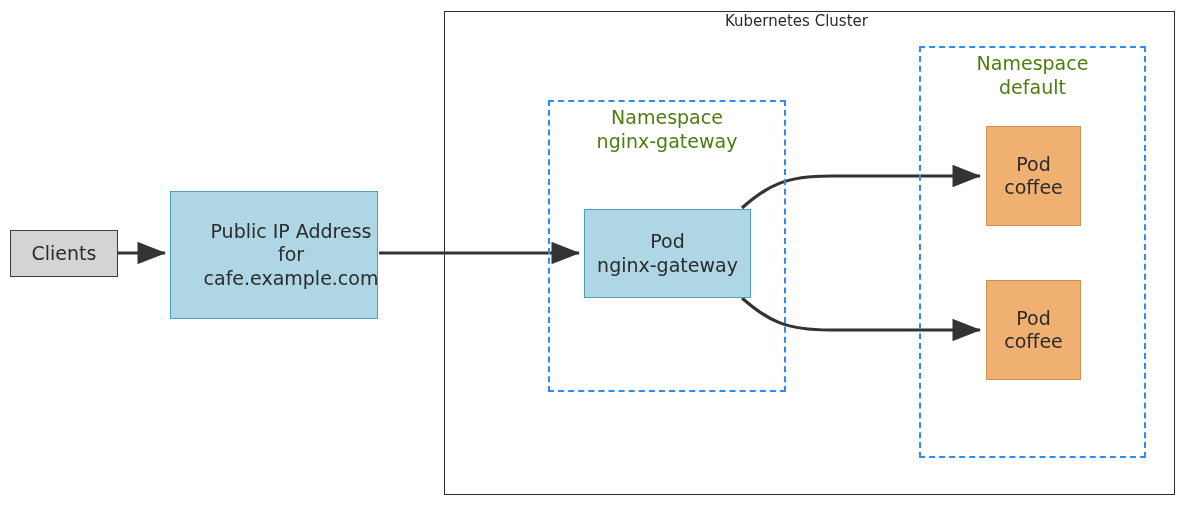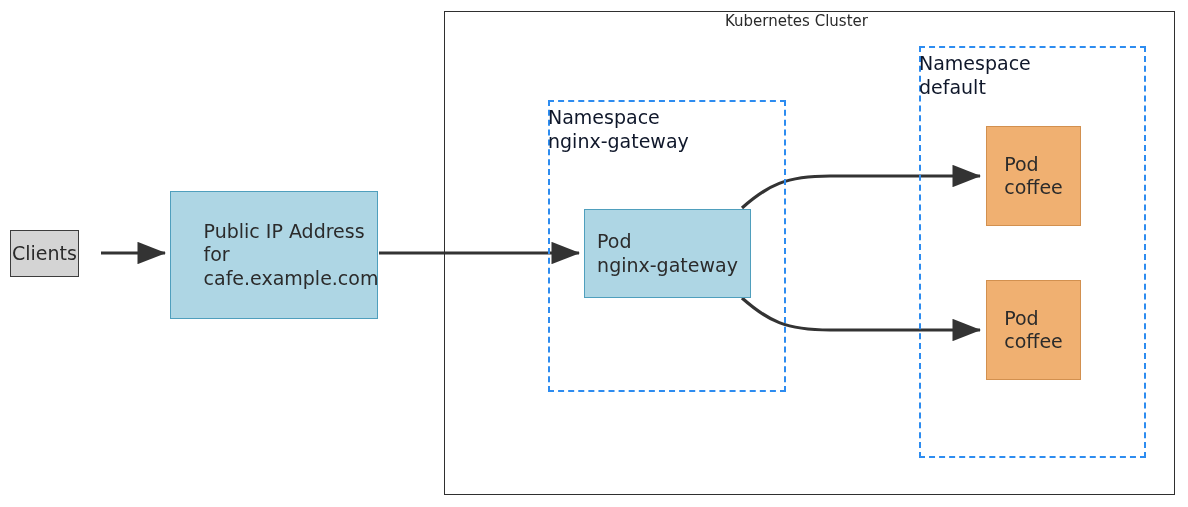--- a/index.html
+++ b/index.html
@@ -28,20 +28,21 @@
     pointer-events: none;
   }
 
   
   .node {
     position: absolute;
     box-sizing: border-box;
     display: flex;
     align-items: center;
     justify-content: center;
+    text-align: center;
     line-height: 1.22;
     color: #2b2b2b;
     white-space: pre-line;
     z-index: 3;
   }
 
   .node-clients {
     background: #d4d4d4;
     border: 1.6px solid #3c3c3c;
     font-size: 19px;
@@ -84,22 +85,22 @@
   .namespace {
     position: absolute;
     box-sizing: border-box;
     border: 2px dashed #2d8cf0;
     background: transparent;
     z-index: 2;
   }
   .namespace-title {
     position: absolute;
     font-size: 19px;
-    color: #0f172a;
-    text-align: left;
+    color: #4d7c0f;
+    text-align: center;
     line-height: 1.24;
     white-space: pre-line;
     z-index: 2;
   }
 </style>
 </head>
 <body>
 
 <div id="diagram">
 
@@ -126,21 +127,21 @@
   <div class="namespace" style="left:548px; top:100px; width:238px; height:292px;"></div>
 
   <div class="namespace-title" style="left:548px; top:106px; width:238px;">Namespace
 nginx-gateway</div>
 
   <div class="namespace" style="left:919px; top:46px; width:227px; height:412px;"></div>
 
   <div class="namespace-title" style="left:919px; top:52px; width:227px;">Namespace
 default</div>
 
-  <div class="node node-clients" style="left:10px; top:230px; width:69px; height:47px;">Clients</div>
+  <div class="node node-clients" style="left:10px; top:230px; width:108px; height:47px;">Clients</div>
 
   <div class="node node-publicip" style="left:170px; top:191px; width:208px; height:128px;">Public IP Address
 for
 cafe.example.com</div>
 
   <div class="node node-pod-blue" style="left:584px; top:209px; width:167px; height:89px;">Pod
 nginx-gateway</div>
 
   <div class="node node-pod-orange" style="left:986px; top:126px; width:95px; height:100px;">Pod
 coffee</div>

